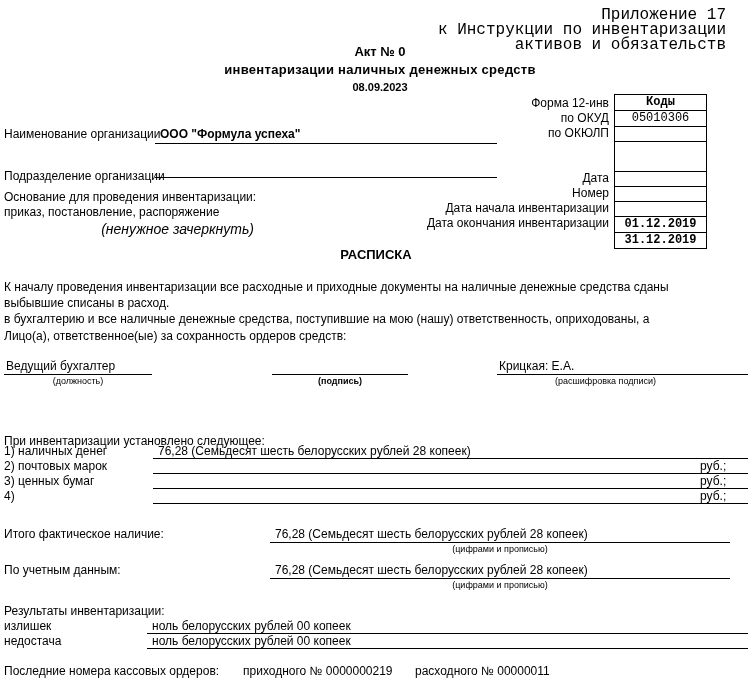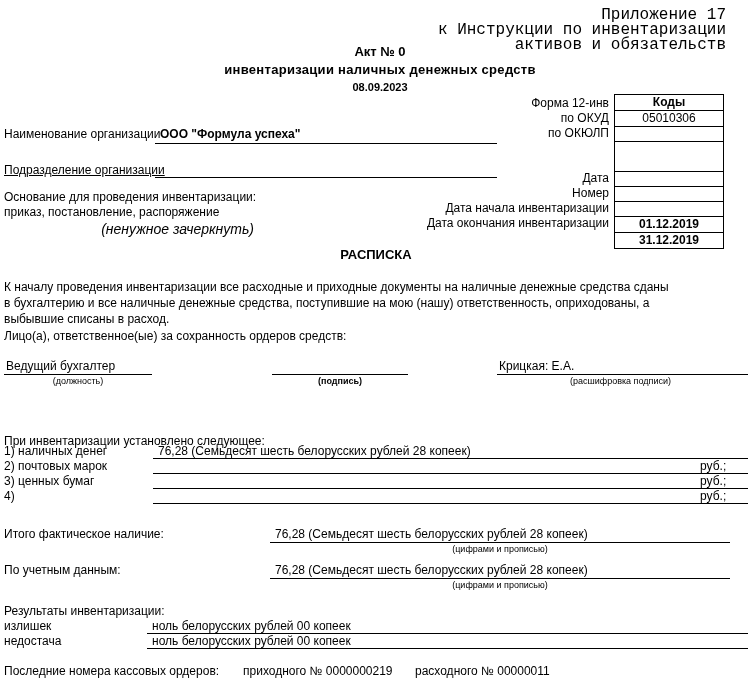--- a/index.html
+++ b/index.html
@@ -27,22 +27,23 @@
   .rule { border-bottom: 1px solid #000; position: absolute; }
   .val { font-size: 12px; white-space: nowrap; }
   .val-b { font-size: 12px; font-weight: bold; white-space: nowrap; }
   .body-txt { font-size: 12px; line-height: 16px; }
 
   
   #codes-table {
     position: absolute;
     left: 614px;
     top: 94px;
-    width: 110px;
+    width: 93px;
     border-collapse: collapse;
+    font-family: Liberation Mono, monospace;
   }
   #codes-table td {
     border: 1px solid #000;
     height: 15px;
     text-align: center;
     font-size: 12px;
     padding: 0;
     line-height: 15px;
   }
   #codes-table td.tall { height: 30px; }
@@ -98,48 +99,48 @@
   <tr>
     <td class="bold">31.12.2019</td>
   </tr>
 </tbody>
   </table>
 
 <div class="abs lbl" style="left:4px; top:127px;">Наименование организации</div>
 <div class="abs val-b" style="left:160px; top:127px;">ООО "Формула успеха"</div>
 <div class="rule" style="left:155px; top:143px; width:342px;"></div>
 
-<div class="abs lbl" style="left:4px; top:163px;text-decoration:underline;">Подразделение организации</div>
+<div class="abs lbl" style="left:4px; top:169px;">Подразделение организации</div>
 <div class="abs val" style="left:160px; top:163px;"></div>
 <div class="rule" style="left:155px; top:177px; width:342px;"></div>
 
 <div class="abs lbl" style="left:4px; top:190px;">Основание для проведения инвентаризации:</div>
 <div class="abs lbl" style="left:4px; top:205px;">приказ, постановление, распоряжение</div>
 <div class="abs italic-small" style="left:4px; top:221px; width:250px;">(ненужное зачеркнуть)</div>
 
 <div class="abs title" style="left:0px; top:247px; width:752px; font-size:13px;">РАСПИСКА</div>
 
 <div class="abs body-txt" style="left:4px; top:279px; width:744px;">
   <div>К началу проведения инвентаризации все расходные и приходные документы на наличные денежные средства сданы</div>
+  <div>выбывшие списаны в расход.</div>
   <div>в бухгалтерию и все наличные денежные средства, поступившие на мою (нашу) ответственность, оприходованы, а</div>
-  <div>выбывшие списаны в расход.</div>
   <div style="margin-top:1px;">Лицо(а), ответственное(ые) за сохранность ордеров средств:</div>
 </div>
 
 <div class="abs val" style="left:6px; top:359px;">Ведущий бухгалтер</div>
 <div class="rule" style="left:4px; top:374px; width:148px;"></div>
 <div class="abs small-cap" style="left:4px; top:376px; width:148px;">(должность)</div>
 
 <div class="abs val" style="left:280px; top:359px;"></div>
 <div class="rule" style="left:272px; top:374px; width:136px;"></div>
 <div class="abs small-cap" style="left:272px; top:376px; width:136px;font-weight:bold;">(подпись)</div>
 
 <div class="abs val" style="left:499px; top:359px;">Крицкая: Е.А.</div>
 <div class="rule" style="left:497px; top:374px; width:251px;"></div>
-<div class="abs small-cap" style="left:495px; top:376px; width:251px;">(расшифровка подписи)</div>
+<div class="abs small-cap" style="left:480px; top:376px; width:251px;">(расшифровка подписи)</div>
 
 <div class="abs lbl" style="left:4px; top:414px;margin-top:20px;">При инвентаризации установлено следующее:</div>
 
 <div class="abs lbl" style="left:4px; top:444px;">1) наличных денег</div>
 <div class="abs val" style="left:158px; top:444px;">76,28 (Семьдесят шесть белорусских рублей 28 копеек)</div>
 <div class="abs val" style="left:700px; top:444px;"></div>
 <div class="rule" style="left:153px; top:458px; width:595px;"></div>
 
 <div class="abs lbl" style="left:4px; top:459px;">2) почтовых марок</div>
 <div class="abs val" style="left:158px; top:459px;"></div>

